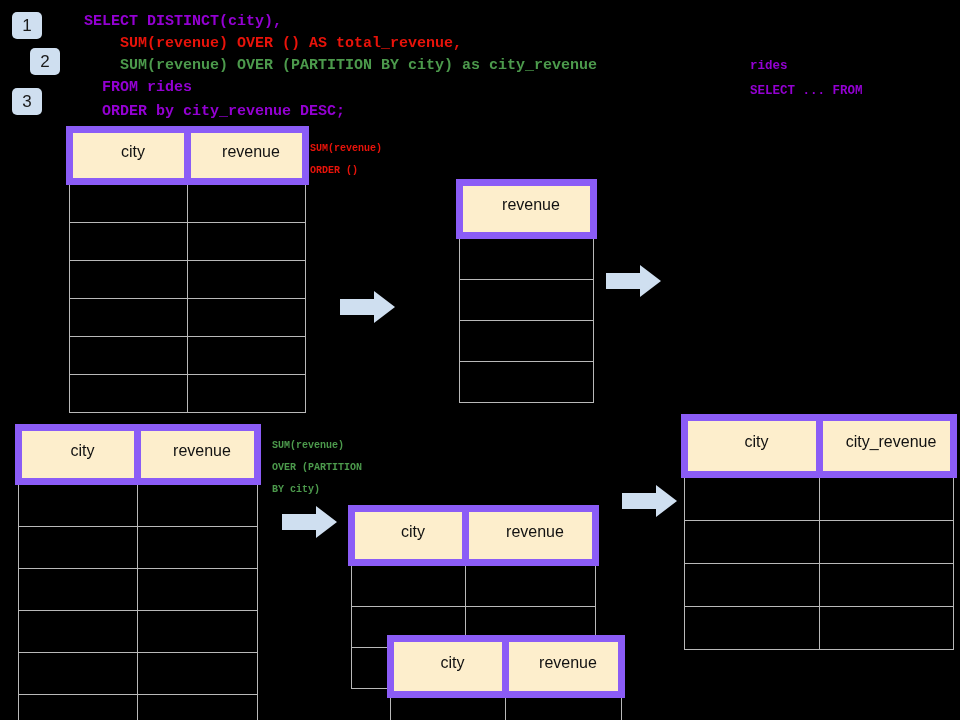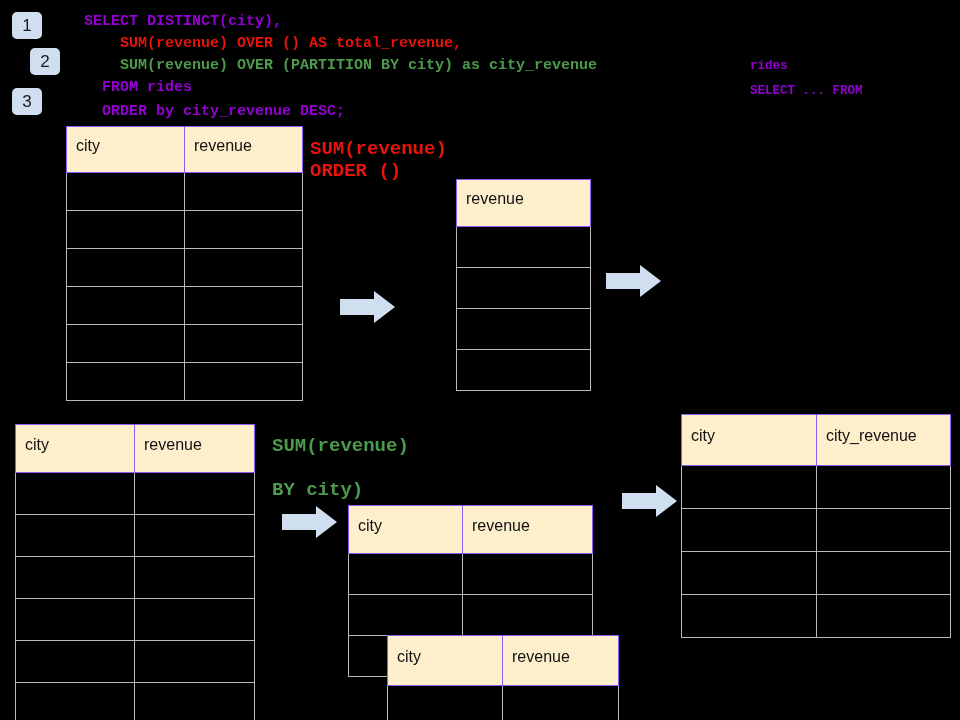--- a/index.html
+++ b/index.html
@@ -60,48 +60,48 @@
     line-height: 19px;
     white-space: pre;
     font-weight: bold;
     color: #9400d3;
   }
 
   
   .anno {
     position: absolute;
     font-family: "Liberation Mono", monospace;
-    font-size: 19px;
+    font-size: 10px;
     line-height: 22px;
     white-space: pre;
     font-weight: bold;
   }
   .anno-red   { color: #e8130a; }
   .anno-green { color: #4c9a4c; }
 
   
   .tbl {
     position: absolute;
     border-collapse: collapse;
     table-layout: fixed;
     background: #000000;
   }
   .tbl td {
     border: 1px solid #b9b9b9;
     padding: 0;
     background: #000000;
   }
   .tbl th {
-    border: 1px solid #8b5cf6;
+    border: 7px solid #8b5cf6;
     background: #fdeecc;
     color: #111111;
     font-family: "Liberation Sans", sans-serif;
     font-size: 16px;
     font-weight: 400;
-    text-align: left;
+    text-align: center;
     padding: 0 0 8px 9px;
   }
 
   
   .arrow {
     position: absolute;
     width: 56px;
     height: 34px;
   }
 </style>
@@ -235,20 +235,21 @@
         <td style="height:41px;"></td>
       </tr>
       <tr>
         <td style="height:41px;"></td>
         <td style="height:41px;"></td>
       </tr>
     </tbody>
   </table>
 
   <div class="anno anno-green" style="left:272px; top:435px;">SUM(revenue)</div>
+  <div class="anno anno-green" style="left:272px; top:457px;">OVER (PARTITION</div>
   <div class="anno anno-green" style="left:272px; top:479px;">BY city)</div>
 
   <div class="arrow" style="left:282px; top:505px;">
     <svg width="56" height="34" viewBox="0 0 56 34">
       <polygon points="0,9 34,9 34,1 55,17 34,33 34,25 0,25" fill="#cfdff0"></polygon>
     </svg>
   </div>
 
   <table class="tbl" style="left:348px; top:505px; width:244px;">
     <colgroup>

